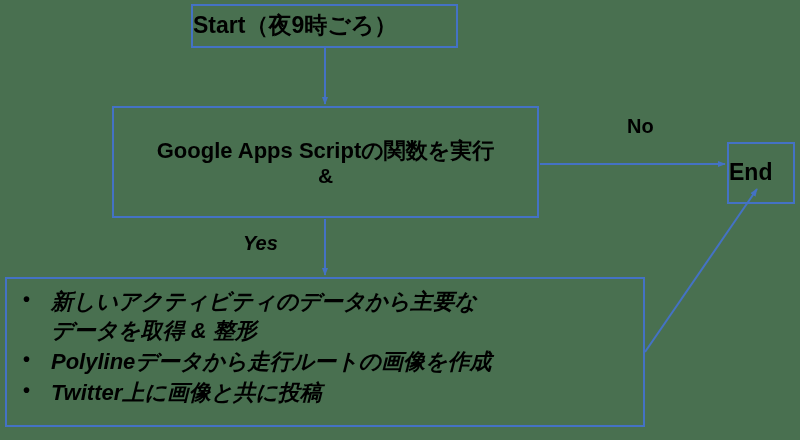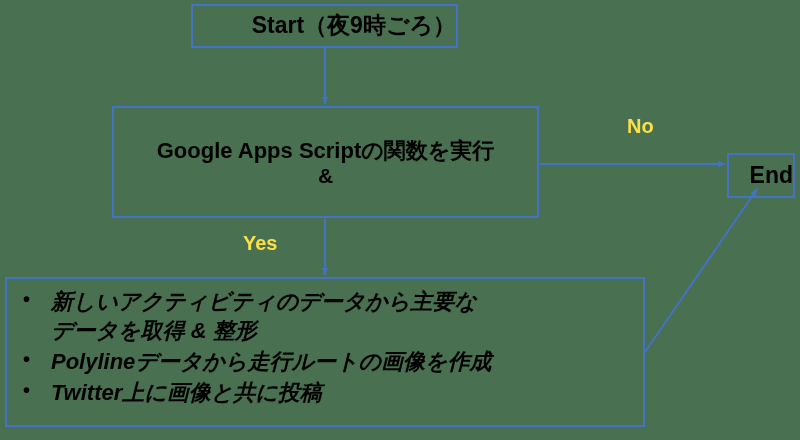--- a/index.html
+++ b/index.html
@@ -26,21 +26,21 @@
     height: 440px;
     pointer-events: none;
   }
   .node {
     position: absolute;
     box-sizing: border-box;
     border: 2px solid #4472c4;
     color: #000000;
     display: flex;
     align-items: center;
-    justify-content: flex-end;
+    justify-content: flex-start;
     text-align: center;
     line-height: 1.28;
     font-weight: 700;
   }
 
   
   #node-start {
     left: 191px;
     top: 4px;
     width: 267px;
@@ -97,37 +97,38 @@
     line-height: 1.32;
   }
   #node-process li .txt {
     display: block;
     font-style: italic;
   }
 
   
   #node-end {
     left: 727px;
-    top: 153px;
+    top: 142px;
     width: 68px;
-    height: 45px;
+    height: 62px;
     font-size: 23px;
   }
 
   
   .edge-label {
     position: absolute;
-    color: #fde047;
+    color: #000000;
     font-weight: 700;
     font-size: 20px;
     white-space: nowrap;
   }
   #label-yes {
     left: 243px;
     top: 232px;
+    font-style: italic;
   }
   #label-no {
     left: 627px;
     top: 115px;
   }
 </style>
 </head>
 <body>
 
 <div id="canvas">

